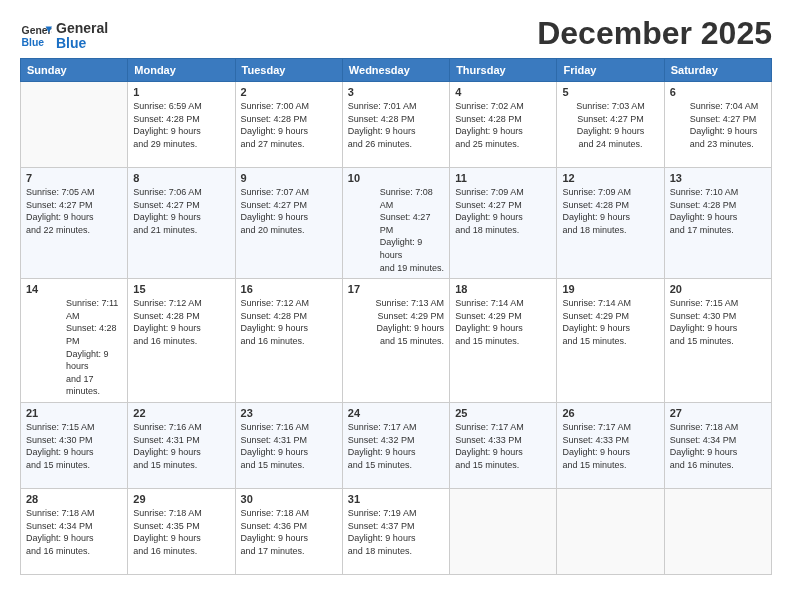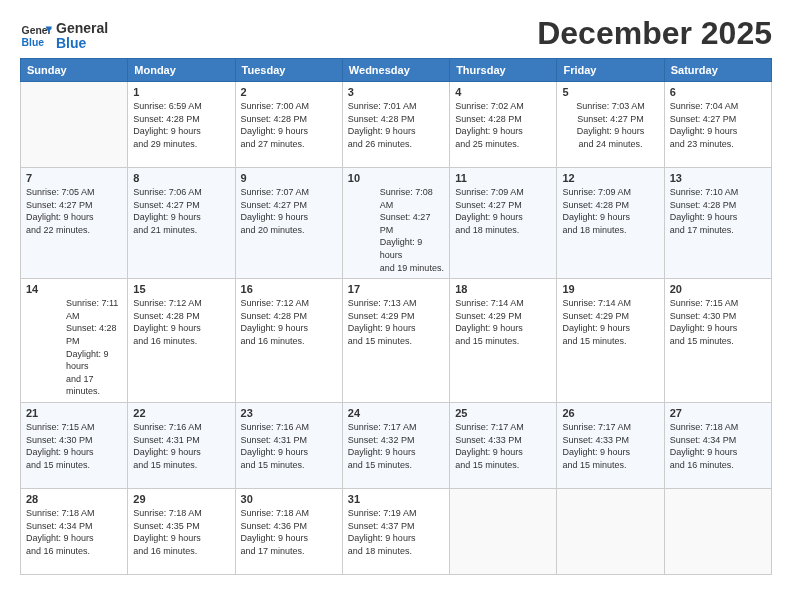--- a/index.html
+++ b/index.html
@@ -159,21 +159,21 @@
           </td>
           <td>
             <span class="day-num">5</span>
             <div class="day-info" style="white-space: pre-line; text-align: center;">Sunrise: 7:03 AM
 Sunset: 4:27 PM
 Daylight: 9 hours
 and 24 minutes.</div>
           </td>
           <td>
             <span class="day-num">6</span>
-            <div class="day-info" style="white-space: pre-line;">Sunrise: 7:04 AM
+            <div class="day-info" style="white-space: pre-line; margin-left: 20px;">Sunrise: 7:04 AM
 Sunset: 4:27 PM
 Daylight: 9 hours
 and 23 minutes.</div>
           </td>
         </tr>
         <tr>
           <td>
             <span class="day-num">7</span>
             <div class="day-info" style="white-space: pre-line;">Sunrise: 7:05 AM
 Sunset: 4:27 PM
@@ -240,21 +240,21 @@
           </td>
           <td>
             <span class="day-num">16</span>
             <div class="day-info" style="white-space: pre-line;">Sunrise: 7:12 AM
 Sunset: 4:28 PM
 Daylight: 9 hours
 and 16 minutes.</div>
           </td>
           <td>
             <span class="day-num">17</span>
-            <div class="day-info" style="white-space: pre-line;">Sunrise: 7:13 AM
+            <div class="day-info" style="white-space: pre-line; text-align: right;">Sunrise: 7:13 AM
 Sunset: 4:29 PM
 Daylight: 9 hours
 and 15 minutes.</div>
           </td>
           <td>
             <span class="day-num">18</span>
             <div class="day-info" style="white-space: pre-line;">Sunrise: 7:14 AM
 Sunset: 4:29 PM
 Daylight: 9 hours
 and 15 minutes.</div>

